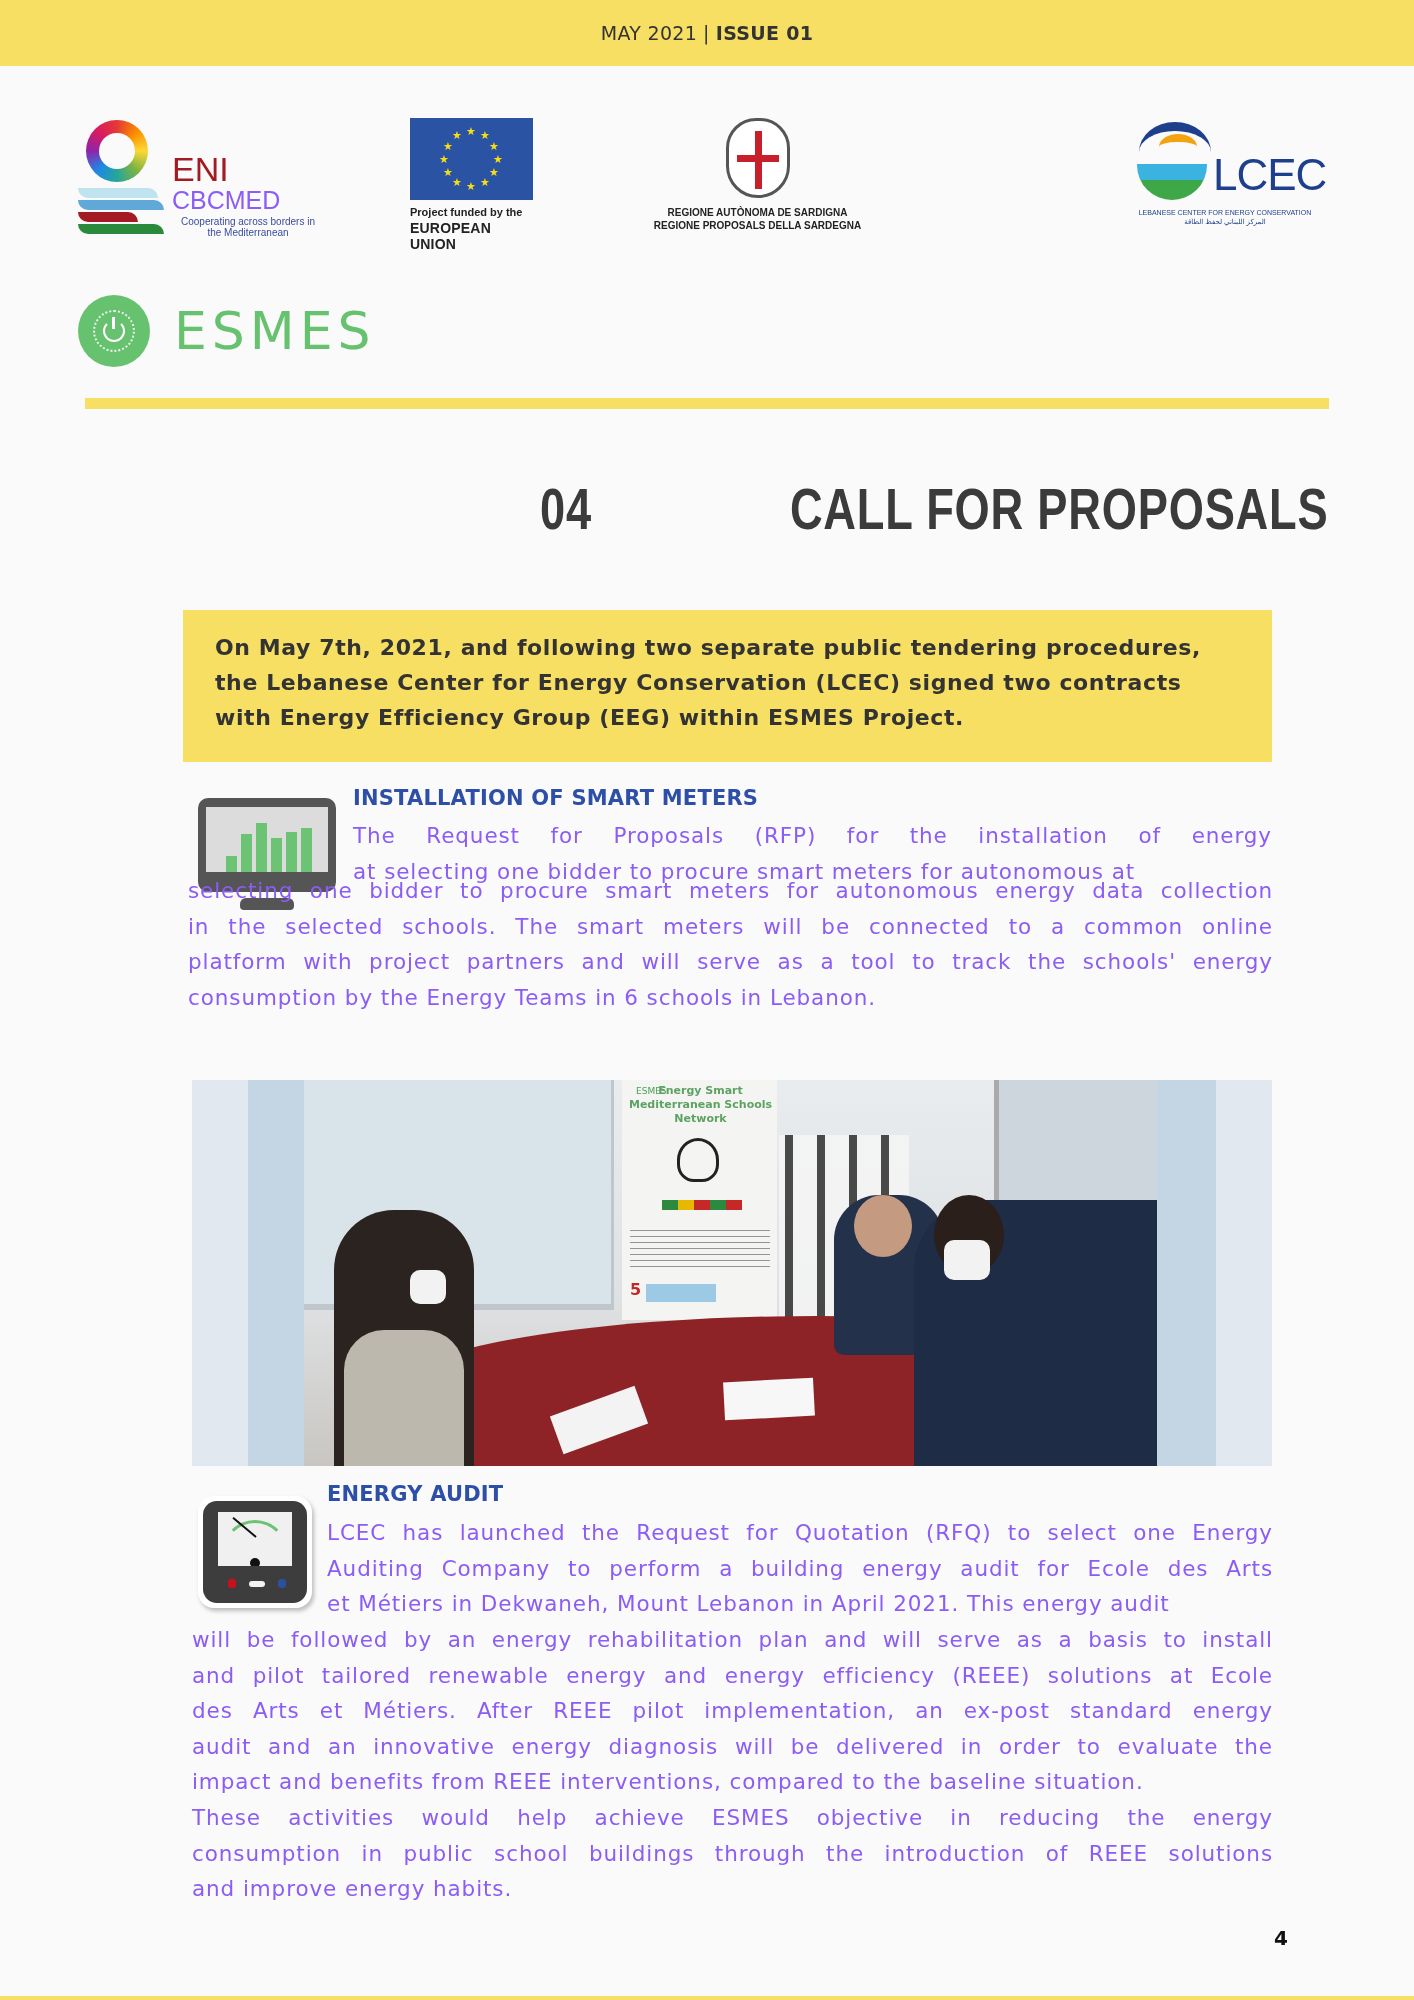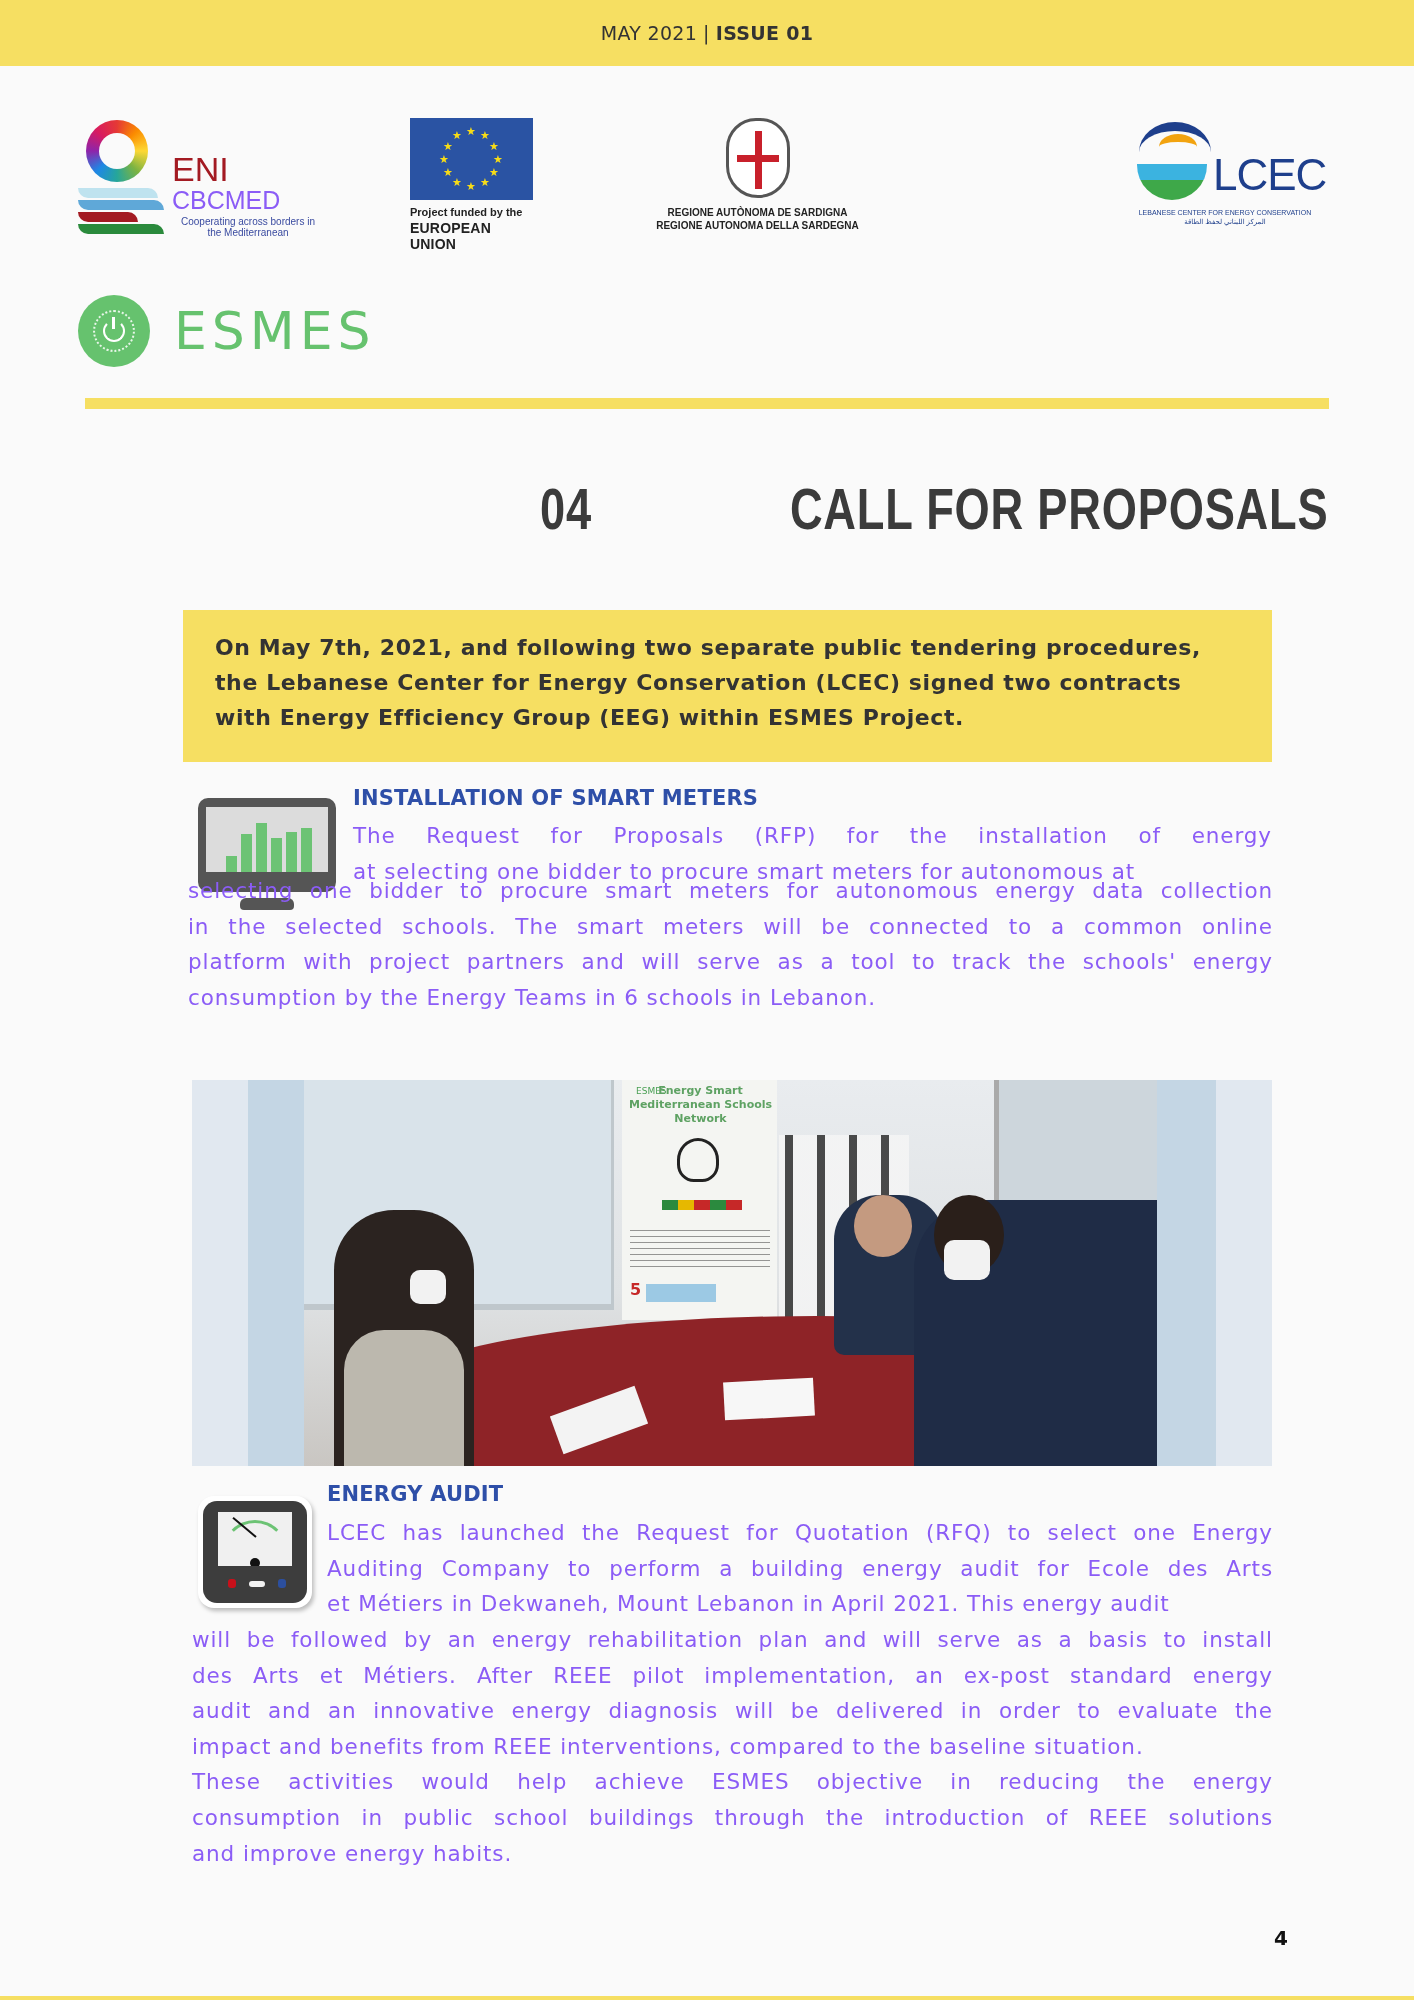--- a/index.html
+++ b/index.html
@@ -147,21 +147,21 @@
     <span style="left:42px;top:12px">★</span>
   </div>
   <div class="t1">Project funded by the</div>
   <div class="t2">EUROPEAN UNION</div>
 </div>
 
 <div class="logo sard">
   <div class="crest"></div>
   <div class="txt">
     <div>REGIONE AUTÒNOMA DE SARDIGNA</div>
-    <div>REGIONE AUTONOMA DELLA SARDEGNA</div>
+    <div>REGIONE PROPOSALS DELLA SARDEGNA</div>
   </div>
 </div>
 
 <div class="logo lcec">
   <div class="arc1"></div>
   <div class="arc2"></div>
   <div class="bowl"></div>
   <div class="word">LCEC</div>
   <div class="sub">
     <div>LEBANESE CENTER FOR ENERGY CONSERVATION</div>
@@ -257,20 +257,21 @@
 
 <div class="sub-heading" style="left:327px;top:1482px">ENERGY AUDIT</div>
 
 <div class="body-text" style="left:327px;top:1515px;width:946px">
   <span class="line">LCEC has launched the Request for Quotation (RFQ) to select one Energy</span>
   <span class="line">Auditing Company to perform a building energy audit for Ecole des Arts</span>
   <span class="line last">et Métiers in Dekwaneh, Mount Lebanon in April 2021. This energy audit</span>
 </div>
 <div class="body-text" style="left:192px;top:1622px;width:1081px">
   <span class="line">will be followed by an energy rehabilitation plan and will serve as a basis to install</span>
+  <span class="line">and pilot tailored renewable energy and energy efficiency (REEE) solutions at Ecole</span>
   <span class="line">des Arts et Métiers. After REEE pilot implementation, an ex-post standard energy</span>
   <span class="line">audit and an innovative energy diagnosis will be delivered in order to evaluate the</span>
   <span class="line last">impact and benefits from REEE interventions, compared to the baseline situation.</span>
   <span class="line">These activities would help achieve ESMES objective in reducing the energy</span>
   <span class="line">consumption in public school buildings through the introduction of REEE solutions</span>
   <span class="line last">and improve energy habits.</span>
 </div>
 
 <div class="page-num">4</div>
 <div class="bottom-line"></div>

